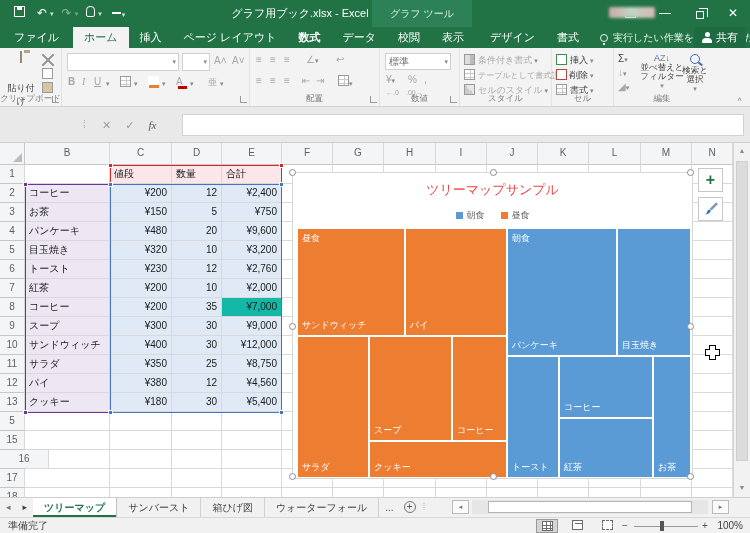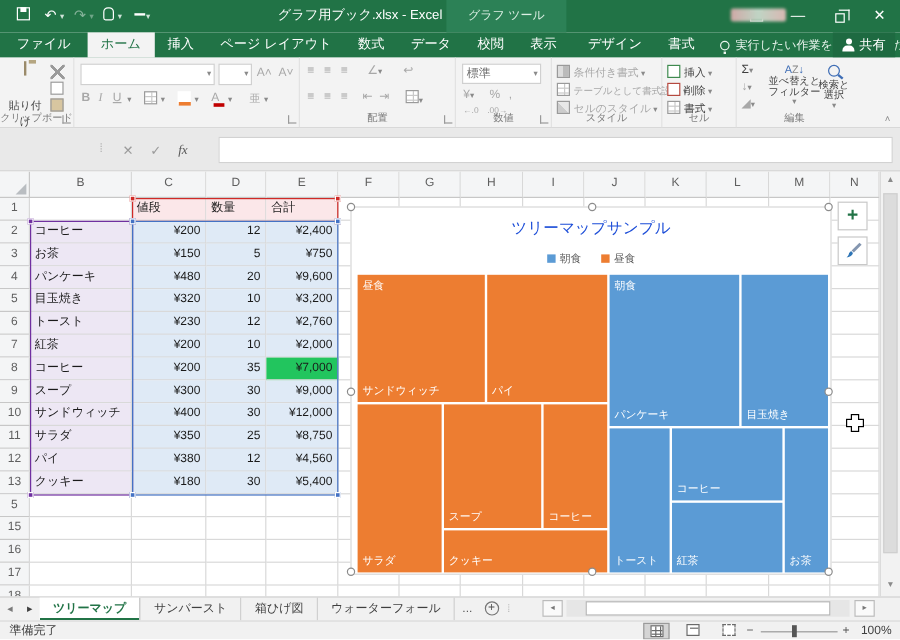--- a/index.html
+++ b/index.html
@@ -81,21 +81,21 @@
   .chdr,.rhdr,.corner{position:absolute;background:#f4f5f6;font-size:10px;color:#5f5f5f;text-align:center;border-right:1px solid #d8d8d8;border-bottom:1px solid #c7c7c7}
   .corner{border-right-color:#c7c7c7}
   .corner:after{content:"";position:absolute;right:2px;bottom:2px;border-left:9px solid transparent;border-bottom:9px solid #b9bdc1}
   .cell{position:absolute;border-right:1px solid #d9d9d9;border-bottom:1px solid #d9d9d9;font-size:10px;color:#1a1a1a;line-height:18px;overflow:hidden;white-space:nowrap}
   .cl{text-align:left;padding-left:4px}.cr{text-align:right;padding-right:4px}
   .rng{position:absolute;pointer-events:none}
   .rhandle{position:absolute;width:5px;height:5px;border:1px solid #fff}
 
   
   #chart{position:absolute;left:292px;top:172px;width:401px;height:307px;background:#fff;border:1px solid #d7d7d7}
-  #chart-title{position:absolute;left:0;top:8px;width:100%;text-align:center;font-size:13px;color:#1d4ed8}
+  #chart-title{position:absolute;left:0;top:8px;width:100%;text-align:center;font-size:13px;color:#ef4444}
   #legend{position:absolute;left:0;top:36px;width:100%;display:flex;justify-content:center;gap:16px;font-size:9px;color:#595959;align-items:center}
   .lgitem{display:flex;align-items:center;gap:4px}
   .lgsq{width:7px;height:7px;display:inline-block}
   #plot{position:absolute;left:5px;top:56px;width:392px;height:248px}
   .tm{position:absolute;color:#fff;font-size:9px;overflow:hidden}
   .tmtop{position:absolute;top:3px;left:4px;white-space:nowrap}
   .tmbot{position:absolute;bottom:3px;left:4px;white-space:nowrap}
   .hdl{position:absolute;width:7px;height:7px;border:1px solid #8c8c8c;border-radius:50%;background:#fff}
   .cbtn{position:absolute;width:25px;height:24px;background:#fff;border:1px solid #c8c8c8;text-align:center}
   #cbtn-plus{line-height:22px;font-size:16px;font-weight:bold;color:#217346}
@@ -165,21 +165,21 @@
     <div class="winbtn" style="right:35px"><span class="ic-restore"></span></div>
     <div class="winbtn" style="right:2px">✕</div>
   </div>
 
   <div id="tabrow">
     <span class="rtab filetab">ファイル</span>
     <span id="main-tabs" style="display:flex">
         <div class="rtab active" style="position: static;">ホーム</div>
         <div class="rtab" style="position: static;">挿入</div>
         <div class="rtab" style="position: static;">ページ レイアウト</div>
-        <div class="rtab" style="position: static;">数式</div>
+        <div class="rtab" style="position: static; font-weight: bold;">数式</div>
         <div class="rtab" style="position: static; text-align: right;">データ</div>
         <div class="rtab" style="position: static;">校閲</div>
         <div class="rtab" style="position: static;">表示</div>
       </span>
     <span id="ctx-tabs" style="display:flex;margin-left:4px">
         <div class="rtab">デザイン</div>
         <div class="rtab">書式</div>
       </span>
     <span id="tellme">
       <span class="ic-bulb"></span>
@@ -323,21 +323,21 @@
       <div class="rhdr" style="left: 0px; top: 117px; width: 25px; height: 19px; line-height: 18px;">6</div>
       <div class="rhdr" style="left: 0px; top: 136px; width: 25px; height: 19px; line-height: 18px;">7</div>
       <div class="rhdr" style="left: 0px; top: 155px; width: 25px; height: 19px; line-height: 18px;">8</div>
       <div class="rhdr" style="left: 0px; top: 174px; width: 25px; height: 19px; line-height: 18px;">9</div>
       <div class="rhdr" style="left: 0px; top: 193px; width: 25px; height: 19px; line-height: 18px;">10</div>
       <div class="rhdr" style="left: 0px; top: 212px; width: 25px; height: 19px; line-height: 18px;">11</div>
       <div class="rhdr" style="left: 0px; top: 231px; width: 25px; height: 19px; line-height: 18px;">12</div>
       <div class="rhdr" style="left: 0px; top: 250px; width: 25px; height: 19px; line-height: 18px;">13</div>
       <div class="rhdr" style="left: 0px; top: 269px; width: 25px; height: 19px; line-height: 18px;">5</div>
       <div class="rhdr" style="left: 0px; top: 288px; width: 25px; height: 19px; line-height: 18px;">15</div>
-      <div class="rhdr" style="left: 0px; top: 307px; width: 25px; height: 19px; line-height: 18px;">16</div>
+      <div class="rhdr" style="left: 0px; top: 307px; width: 49px; height: 19px; line-height: 18px;">16</div>
       <div class="rhdr" style="left: 0px; top: 326px; width: 25px; height: 19px; line-height: 18px;">17</div>
       <div class="rhdr" style="left: 0px; top: 345px; width: 25px; height: 19px; line-height: 18px;">18</div>
       <div class="cell" style="left: 25px; top: 22px; width: 85px; height: 19px;"></div>
       <div class="cell cl" style="left: 110px; top: 22px; width: 62px; height: 19px; background: rgb(251, 231, 233);">値段</div>
       <div class="cell cl" style="left: 172px; top: 22px; width: 50px; height: 19px; background: rgb(251, 231, 233);">数量</div>
       <div class="cell cl" style="left: 222px; top: 22px; width: 60px; height: 19px; background: rgb(251, 231, 233);">合計</div>
       <div class="cell" style="left: 282px; top: 22px; width: 51px; height: 19px;"></div>
       <div class="cell" style="left: 333px; top: 22px; width: 51px; height: 19px;"></div>
       <div class="cell" style="left: 384px; top: 22px; width: 52px; height: 19px;"></div>
       <div class="cell" style="left: 436px; top: 22px; width: 51px; height: 19px;"></div>
@@ -420,21 +420,21 @@
       <div class="cell" style="left: 384px; top: 136px; width: 52px; height: 19px;"></div>
       <div class="cell" style="left: 436px; top: 136px; width: 51px; height: 19px;"></div>
       <div class="cell" style="left: 487px; top: 136px; width: 51px; height: 19px;"></div>
       <div class="cell" style="left: 538px; top: 136px; width: 51px; height: 19px;"></div>
       <div class="cell" style="left: 589px; top: 136px; width: 52px; height: 19px;"></div>
       <div class="cell" style="left: 641px; top: 136px; width: 51px; height: 19px;"></div>
       <div class="cell" style="left: 692px; top: 136px; width: 41px; height: 19px;"></div>
       <div class="cell cl" style="left: 25px; top: 155px; width: 85px; height: 19px; background: rgb(237, 231, 244);">コーヒー</div>
       <div class="cell cr" style="left: 110px; top: 155px; width: 62px; height: 19px; background: rgb(223, 234, 246);">¥200</div>
       <div class="cell cr" style="left: 172px; top: 155px; width: 50px; height: 19px; background: rgb(223, 234, 246);">35</div>
-      <div class="cell cr" style="left: 222px; top: 155px; width: 60px; height: 19px; background: #22c55e;">¥7,000</div>
+      <div class="cell cr" style="left: 222px; top: 155px; width: 60px; height: 19px; background: #14b8a6;">¥7,000</div>
       <div class="cell" style="left: 282px; top: 155px; width: 51px; height: 19px;"></div>
       <div class="cell" style="left: 333px; top: 155px; width: 51px; height: 19px;"></div>
       <div class="cell" style="left: 384px; top: 155px; width: 52px; height: 19px;"></div>
       <div class="cell" style="left: 436px; top: 155px; width: 51px; height: 19px;"></div>
       <div class="cell" style="left: 487px; top: 155px; width: 51px; height: 19px;"></div>
       <div class="cell" style="left: 538px; top: 155px; width: 51px; height: 19px;"></div>
       <div class="cell" style="left: 589px; top: 155px; width: 52px; height: 19px;"></div>
       <div class="cell" style="left: 641px; top: 155px; width: 51px; height: 19px;"></div>
       <div class="cell" style="left: 692px; top: 155px; width: 41px; height: 19px;"></div>
       <div class="cell cl" style="left: 25px; top: 174px; width: 85px; height: 19px; background: rgb(237, 231, 244);">スープ</div>

